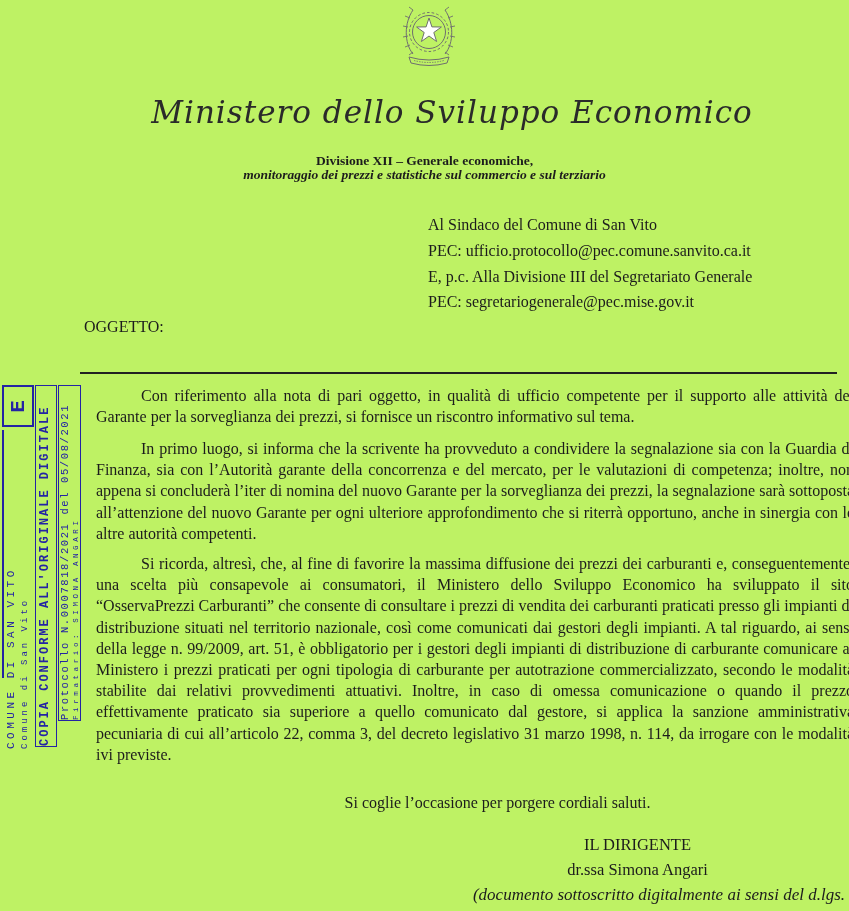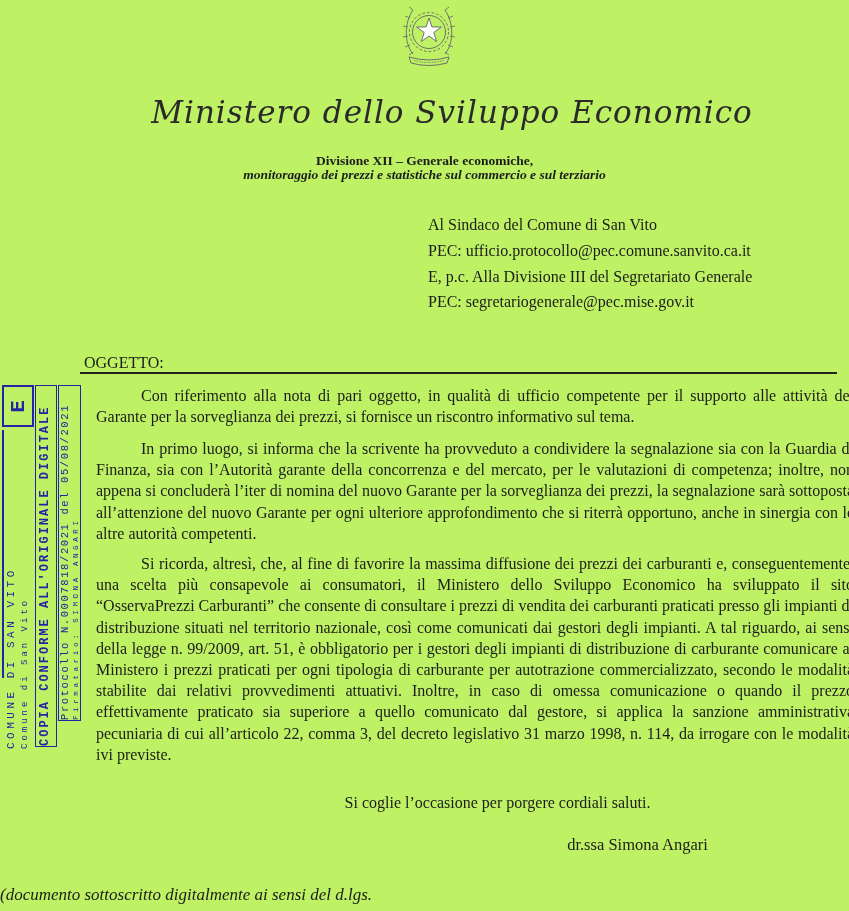--- a/index.html
+++ b/index.html
@@ -16,32 +16,32 @@
     font-family:"DejaVu Serif",serif;
   }
   .hdr-line{position:absolute;left:0;width:849px;text-align:center;}
   .direzione{top:139px;font-size:12.8px;letter-spacing:.2px;}
   .divisione1{top:153px;font-size:13.5px;font-weight:bold;}
   .divisione2{top:167px;font-size:13.5px;font-weight:bold;font-style:italic;}
   
   .recipient{position:absolute;left:428px;top:212px;font-size:16px;line-height:25.8px;}
   
   .subject{position:absolute;left:84px;top:316px;width:754px;display:flex;font-size:16px;line-height:21.5px;}
-  .subject-label{flex:0 0 auto;margin-right:17px;margin-top:36px;}
+  .subject-label{flex:0 0 auto;margin-right:17px;}
   .subject-text{flex:1 1 auto;text-align:justify;}
   .separator{position:absolute;left:80px;top:372px;width:757px;border-top:2px solid #222;}
   
   .para{position:absolute;left:96px;width:758px;text-align:justify;font-size:16px;line-height:21.2px;text-indent:45px;}
   .p1{top:385px;}
   .p2{top:438px;}
   .p3{top:553px;}
   .closing{top:792px;text-align:center;}
   
   .signature{position:absolute;left:430px;top:832px;width:415px;text-align:center;font-size:16.5px;line-height:25px;}
-  .footer-note{position:absolute;left:0;top:885px;width:845px;font-style:italic;font-size:17px;}
+  .footer-note{position:absolute;left:0;top:885px;width:845px;text-align:right;font-style:italic;font-size:17px;}
   
   .stamp{position:absolute;left:0;top:0;color:#2424a4;font-family:"Liberation Mono","DejaVu Sans Mono",monospace;}
   .ebox{
     position:absolute;left:2px;top:385px;width:28px;height:38px;
     border:2.5px solid #2424a4;display:flex;align-items:center;justify-content:center;
   }
   .ebox span{display:block;transform:rotate(-90deg);font-weight:bold;font-size:21px;color:#2424a4;
     font-family:"Liberation Mono","DejaVu Sans Mono",monospace;}
   .stamp-left-line{position:absolute;left:2px;top:430px;height:248px;border-left:2px solid #2424a4;}
   .vcol{writing-mode:vertical-rl;transform:rotate(180deg);position:absolute;}
@@ -92,20 +92,21 @@
     <div class="subject-label">OGGETTO:</div>
   </div>
   <div class="separator"></div>
 
   <div class="para p1">Con riferimento alla nota di pari oggetto, in qualità di ufficio competente per il supporto alle attività del Garante per la sorveglianza dei prezzi, si fornisce un riscontro informativo sul tema.</div>
   <div class="para p2">In primo luogo, si informa che la scrivente ha provveduto a condividere la segnalazione sia con la Guardia di Finanza, sia con l’Autorità garante della concorrenza e del mercato, per le valutazioni di competenza; inoltre, non appena si concluderà l’iter di nomina del nuovo Garante per la sorveglianza dei prezzi, la segnalazione sarà sottoposta all’attenzione del nuovo Garante per ogni ulteriore approfondimento che si riterrà opportuno, anche in sinergia con le altre autorità competenti.</div>
   <div class="para p3">Si ricorda, altresì, che, al fine di favorire la massima diffusione dei prezzi dei carburanti e, conseguentemente, una scelta più consapevole ai consumatori, il Ministero dello Sviluppo Economico ha sviluppato il sito “OsservaPrezzi Carburanti” che consente di consultare i prezzi di vendita dei carburanti praticati presso gli impianti di distribuzione situati nel territorio nazionale, così come comunicati dai gestori degli impianti. A tal riguardo, ai sensi della legge n. 99/2009, art. 51, è obbligatorio per i gestori degli impianti di distribuzione di carburante comunicare al Ministero i prezzi praticati per ogni tipologia di carburante per autotrazione commercializzato, secondo le modalità stabilite dai relativi provvedimenti attuativi. Inoltre, in caso di omessa comunicazione o quando il prezzo effettivamente praticato sia superiore a quello comunicato dal gestore, si applica la sanzione amministrativa pecuniaria di cui all’articolo 22, comma 3, del decreto legislativo 31 marzo 1998, n. 114, da irrogare con le modalità ivi previste.</div>
   <div class="para closing">Si coglie l’occasione per porgere cordiali saluti.</div>
 
   <div class="signature">
+    <div>IL DIRIGENTE</div>
     <div>dr.ssa Simona Angari</div>
   </div>
   <div class="footer-note">(documento sottoscritto digitalmente ai sensi del d.lgs.</div>
 
   <div class="stamp">
     <div class="ebox">
       <span>E</span>
     </div>
     <div class="stamp-left-line"></div>
     <div class="vcol col1">

